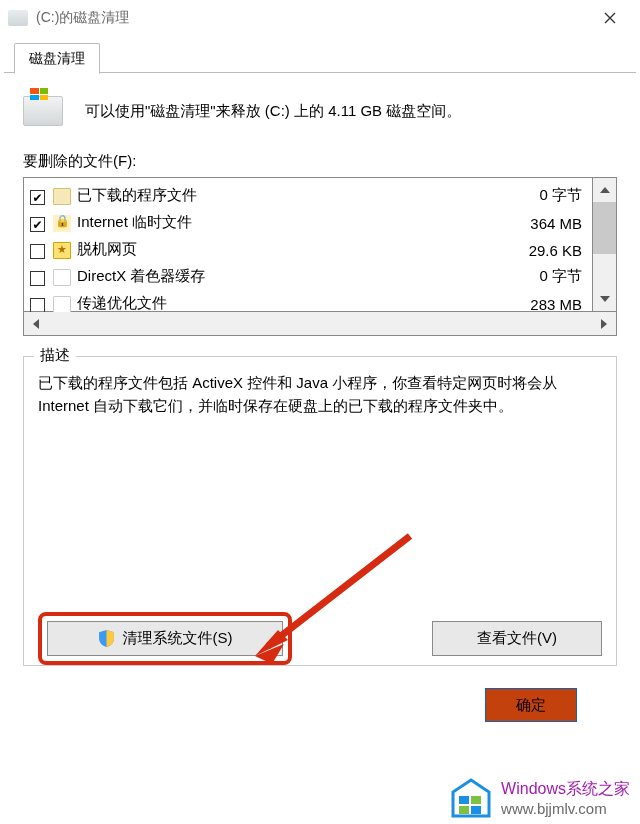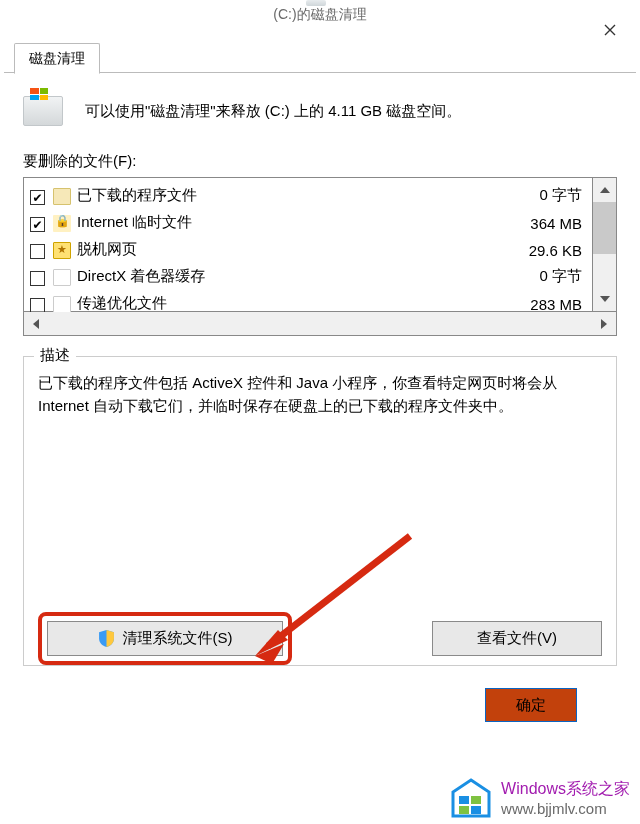--- a/index.html
+++ b/index.html
@@ -14,21 +14,20 @@
     position: relative;
     overflow: hidden;
   }
   
   .titlebar {
     height: 36px;
     display: flex;
     align-items: center;
     padding: 0 8px;
     border-bottom: 0;
-    flex-direction: column;
   }
   .title-icon {
     width: 20px; height: 16px;
     background: linear-gradient(#e8ecee,#cfd6d9);
     border-radius: 2px;
     margin-right: 8px;
     position: relative;
   }
   .title-text { color:#6a6a6a; font-size:14px; }
   .close-x {

